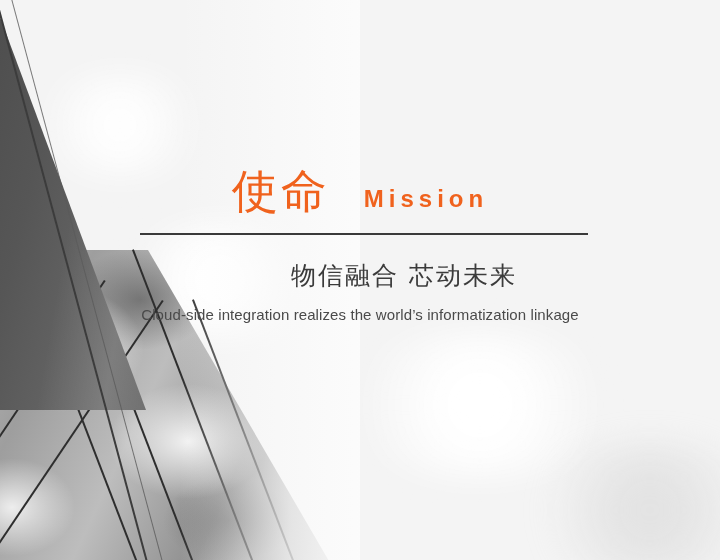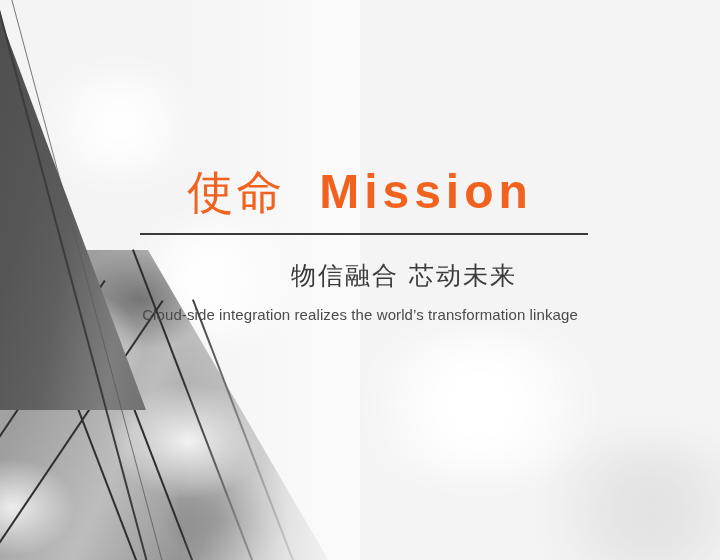--- a/index.html
+++ b/index.html
@@ -110,21 +110,21 @@
   }
   .title-cn {
     font-size:46px;
     font-weight:400;
     color:#f0621d;
     letter-spacing:3px;
     line-height:1;
     font-family:"DejaVu Sans", "Liberation Sans", sans-serif;
   }
   .title-en {
-    font-size:48px;
+    font-size:24px;
     font-weight:bold;
     color:#f0621d;
     letter-spacing:5px;
     line-height:1;
   }
 
   .divider {
     position:absolute; left:140px; top:233px;
     width:448px; height:2px;
     background:#3a3a3a;
@@ -184,17 +184,17 @@
     <div class="title-row">
       <span class="title-cn">使命</span>
       <span class="title-en">Mission</span>
     </div>
 
     <div class="divider"></div>
 
     <div class="subtitle">物信融合 芯动未来</div>
 
     <div class="desc">
-      <div class="desc-line">Cloud-side integration realizes the world’s transformation linkage</div>
+      <div class="desc-line">Cloud-side integration realizes the world’s informatization linkage</div>
     </div>
 
   </div>
 </div>
 
 </body></html>

